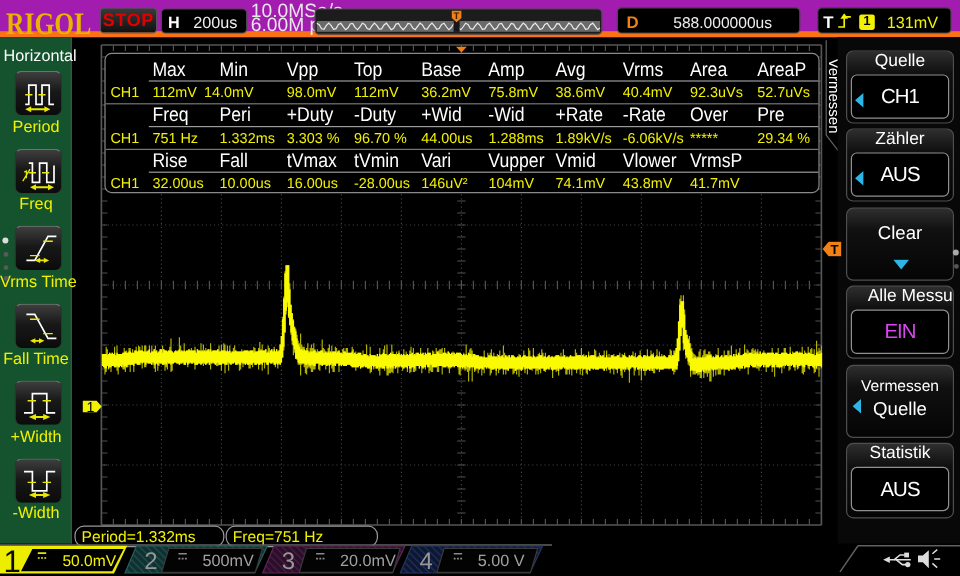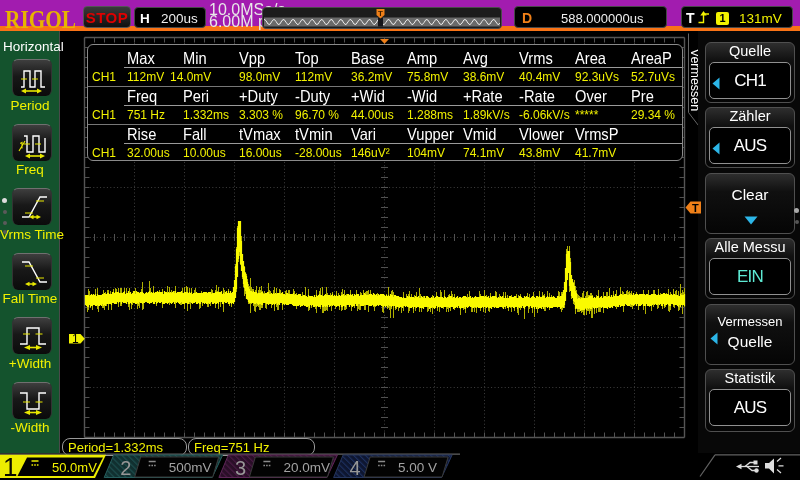--- a/index.html
+++ b/index.html
@@ -218,22 +218,22 @@
           <polygon points="7.5,0.5 7.5,12.5 0.5,6.5" fill="#2cb6e8"></polygon>
         </svg>
       </div>
 <div style="left:7px;top:141.5px;width:90px;height:61px;border:1px solid #4f4f4f;border-radius:6px;background:linear-gradient(#2e2e2e,#101010 30%,#050505)">
 <div style="left:0;top:12px;width:88px;text-align:center;font-size:15.5px;color:#fff">Clear</div>
 <svg style="left:38px;top:42px" width="14" height="9" viewBox="0 0 14 9">
           <polygon points="0.5,0.5 13.5,0.5 7,8.5" fill="#2cb6e8"></polygon>
         </svg>
 </div>
 <div style="left:7px;top:207.0px;width:90px;height:61px;border:1px solid #4f4f4f;border-radius:6px;background:linear-gradient(#2e2e2e,#101010 30%,#050505)">
-        <div style="left:0;top:0px;width:88px;text-align:center;font-size:14.5px;color:#fff">Alle Messu</div>
-        <div style="left:3px;top:19px;width:82px;height:37px;background:#000;border:1px solid #909090;border-radius:5px;color:#5eead4;font-size:17px;letter-spacing:-0.8px;text-align:center;line-height:36px">EIN</div>
+        <div style="left:0;top:0px;width:88px;text-align:right;font-size:14.5px;color:#fff">Alle Messu</div>
+        <div style="left:3px;top:19px;width:82px;height:37px;background:#000;border:1px solid #909090;border-radius:5px;color:#d946ef;font-size:17px;letter-spacing:-0.8px;text-align:center;line-height:36px">EIN</div>
       </div>
 <div style="left:7px;top:272.5px;width:90px;height:61px;border:1px solid #4f4f4f;border-radius:6px;background:linear-gradient(#2e2e2e,#101010 30%,#050505)">
 <div style="left:0;top:9px;width:88px;text-align:center;font-size:13px;color:#fff">Vermessen</div>
 <div style="left:0;top:28px;width:88px;text-align:center;font-size:15.5px;color:#fff">Quelle</div>
 <svg style="left:4px;top:27px" width="8" height="13" viewBox="0 0 8 13">
           <polygon points="7.5,0.5 7.5,12.5 0.5,6.5" fill="#2cb6e8"></polygon>
         </svg>
 </div>
 <div style="left:7px;top:338.0px;width:90px;height:63px;border:1px solid #4f4f4f;border-radius:6px;background:linear-gradient(#2e2e2e,#101010 30%,#050505)">
         <div style="left:0;top:0px;width:88px;text-align:center;font-size:14.5px;color:#fff">Statistik</div>

